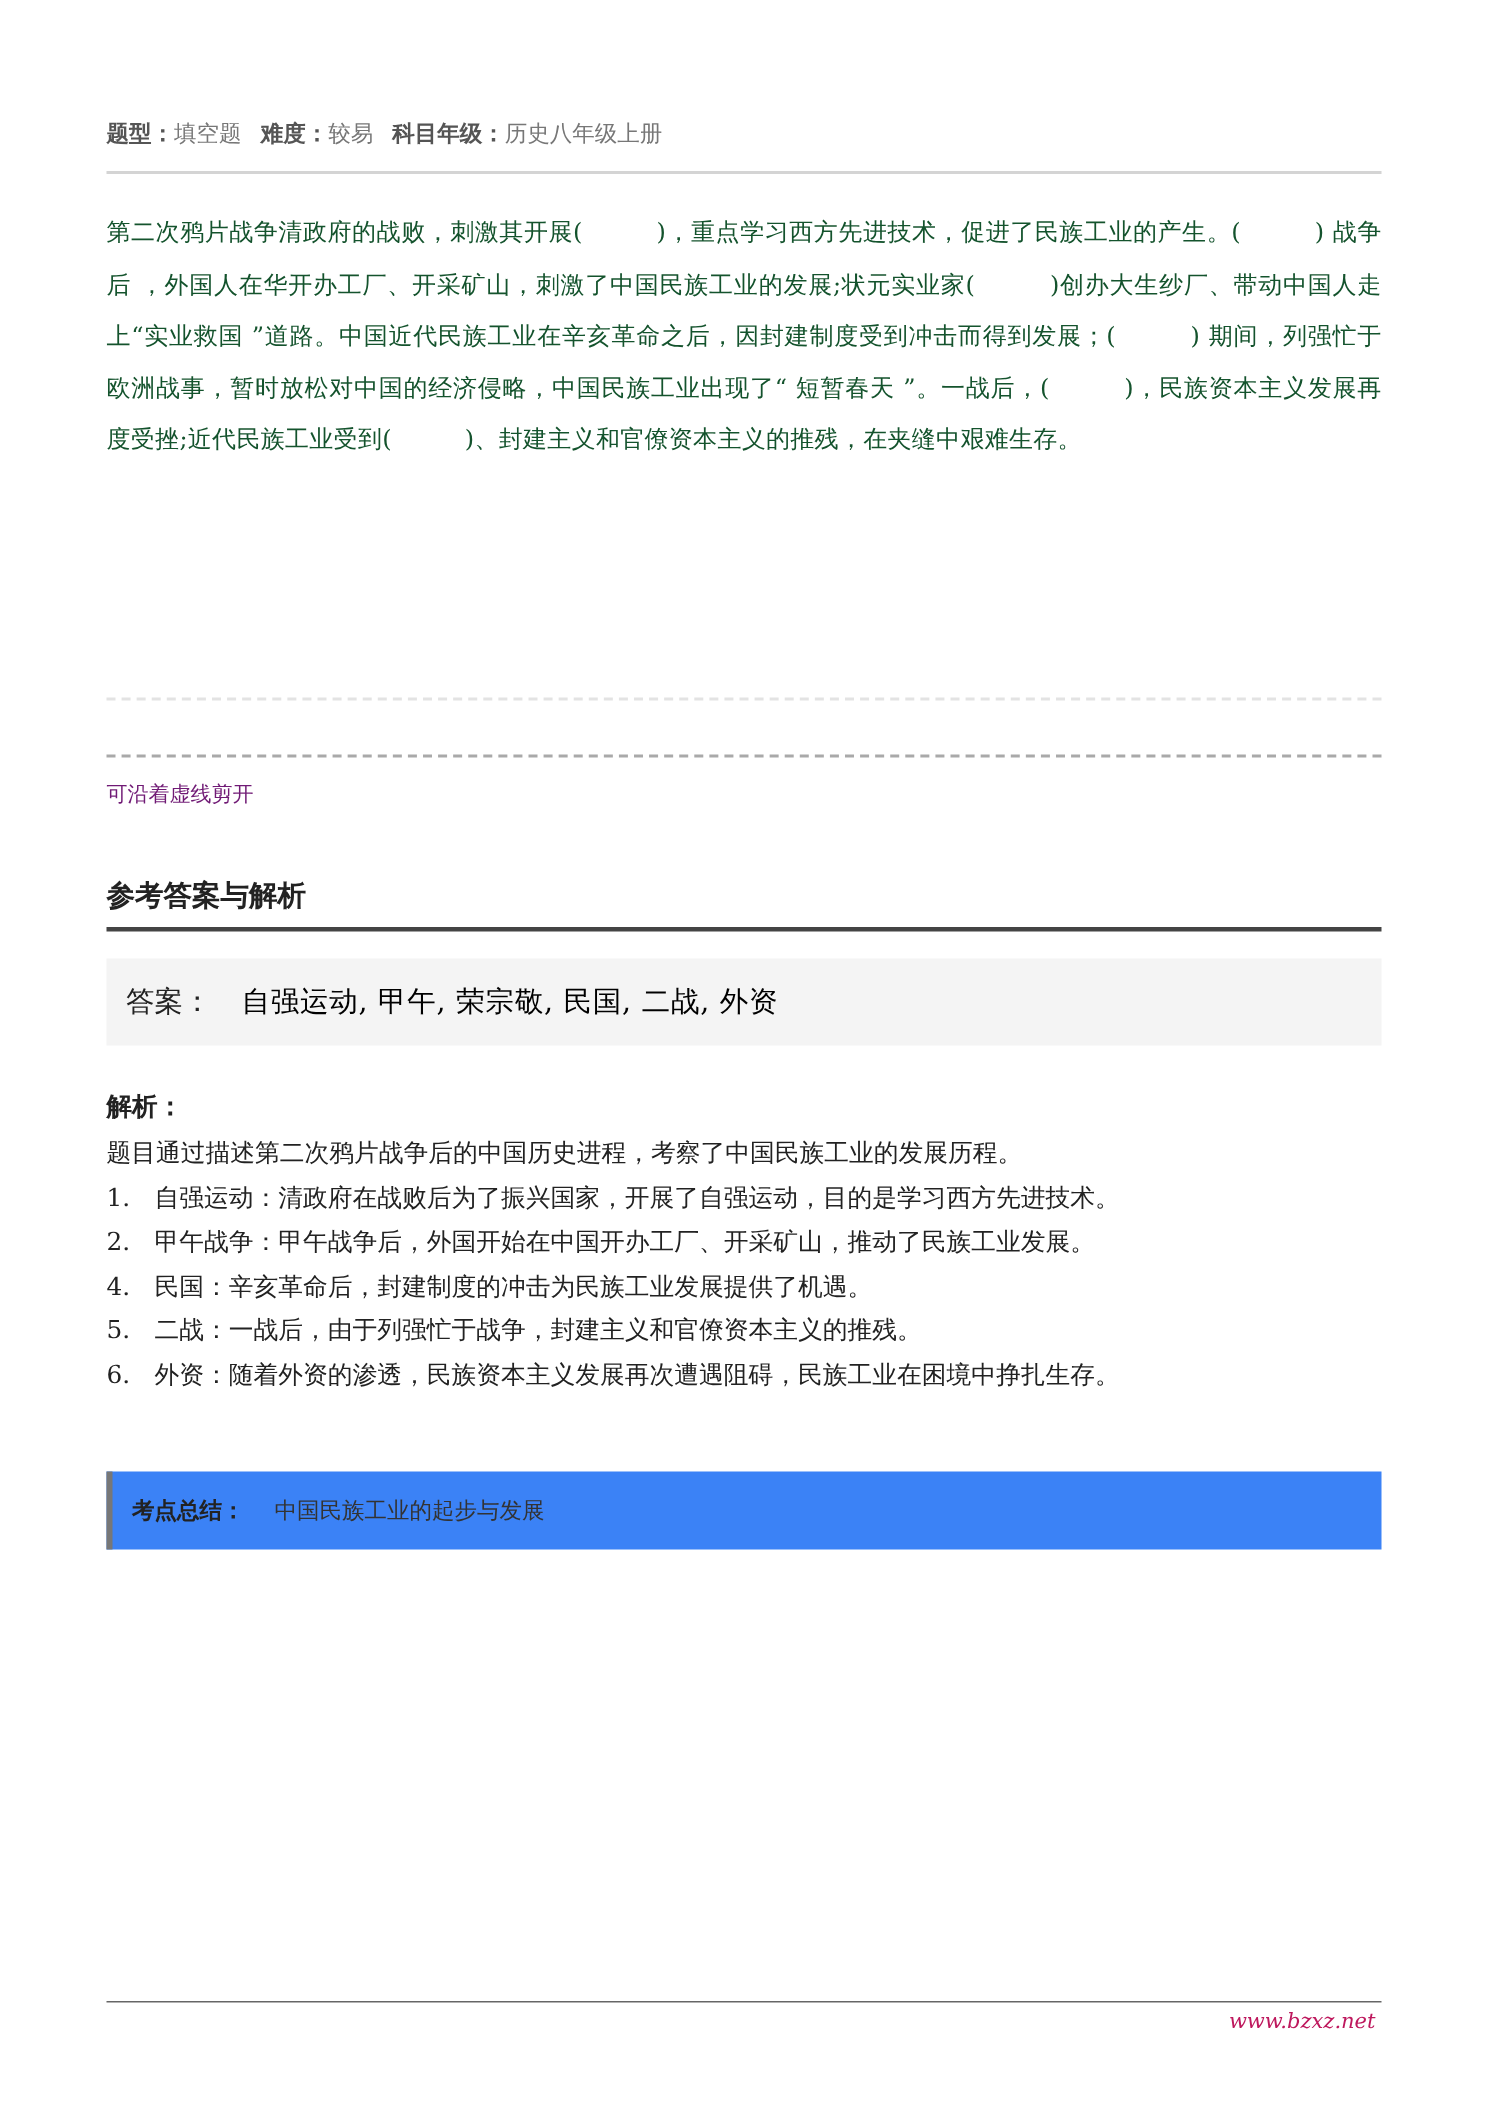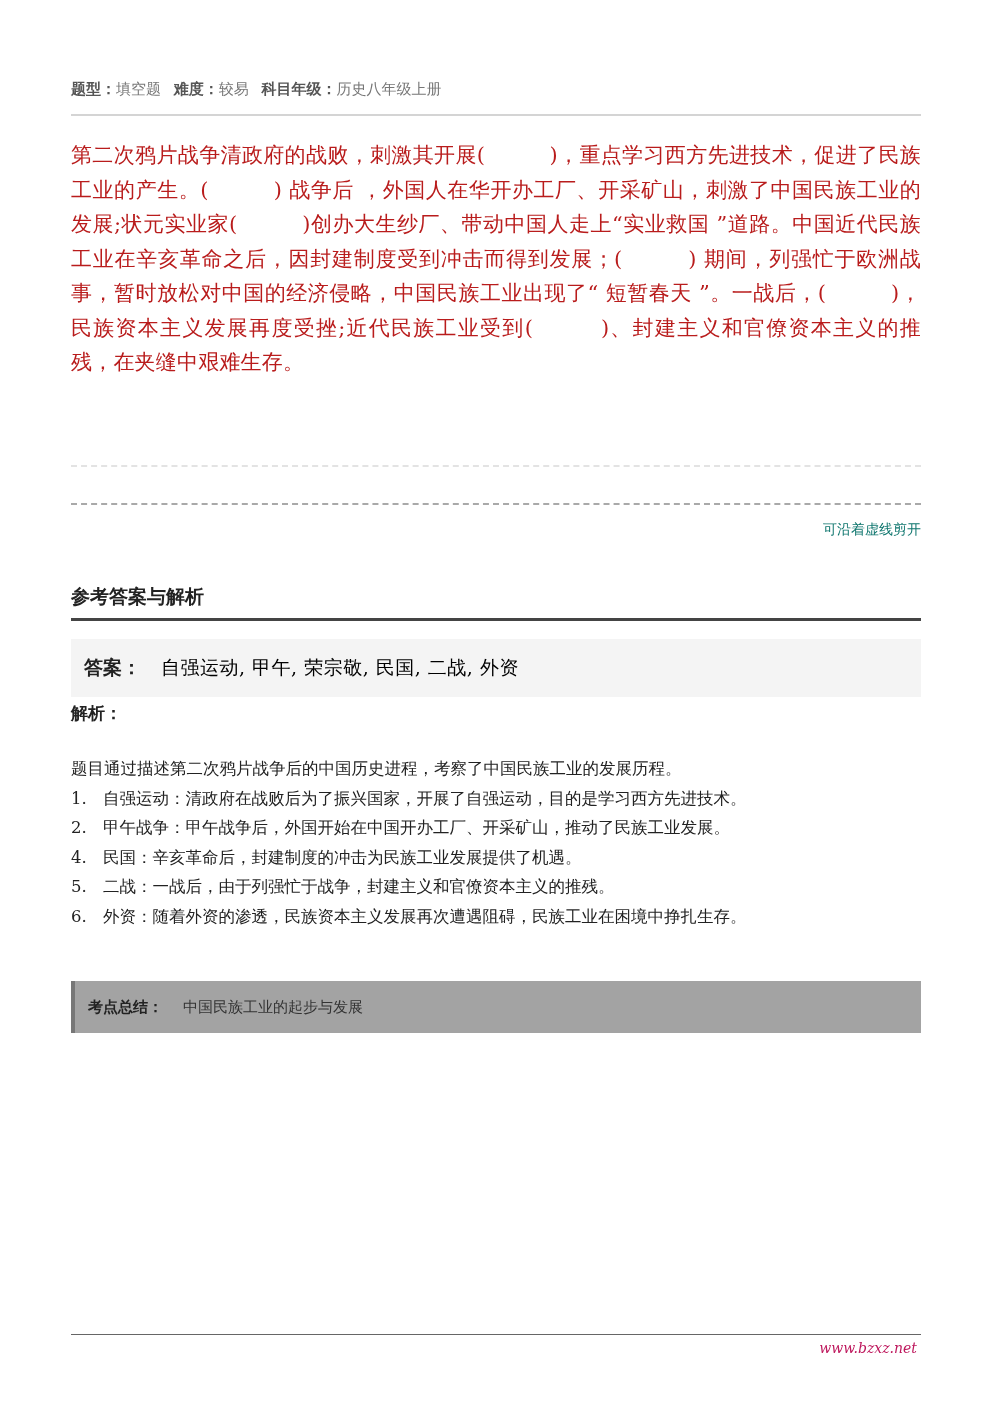--- a/index.html
+++ b/index.html
@@ -19,70 +19,70 @@
       color: #777;
       line-height: 22px;
       white-space: nowrap;
     }
     .meta .k { font-weight: bold; color: #555; }
     .meta .v { color: #777; margin-right: 8px; }
     .meta-rule { top: 114px; height: 2px; background: #d4d4d4; }
 
     .question {
       top: 138px;
-      font-size: 21px;
+      font-size: 16px;
       line-height: 34.5px;
-      color: #b91c1c;
+      color: #14532d;
       text-align: justify;
       letter-spacing: 0.2px;
     }
 
     .dash1 { top: 465px; height: 0; border-top: 2px dashed #e3e3e3; }
     .dash2 { top: 503px; height: 0; border-top: 2px dashed #a9a9a9; }
     .cut-hint {
-      top: 521px; text-align: right;
+      top: 521px; text-align: left;
       font-family: "DejaVu Sans", "Liberation Sans", sans-serif;
-      font-size: 14px; color: #0f766e;
+      font-size: 14px; color: #701a75;
     }
 
     .ans-title {
       top: 584px;
       font-family: "DejaVu Sans", "Liberation Sans", sans-serif;
       font-size: 19px; font-weight: bold; color: #222;
     }
     .ans-rule { top: 618px; height: 3px; background: #444; }
 
     .ans-box {
       top: 639px; height: 58px;
       background: #f4f4f4;
       display: flex; align-items: center;
       padding-left: 13px;
       font-size: 19px;
     }
     .ans-box .lbl {
       font-family: "DejaVu Sans", "Liberation Sans", sans-serif;
-      font-weight: bold; color: #222; margin-right: 20px;
+      font-weight: normal; color: #222; margin-right: 20px;
     }
     .ans-box .val { color: #000000; letter-spacing: 0.5px; }
 
     .analysis-label {
-      top: 702px;
+      top: 726px;
       font-family: "DejaVu Sans", "Liberation Sans", sans-serif;
       font-size: 17px; font-weight: bold; color: #222;
     }
     .analysis {
       top: 754px;
       font-size: 16.5px; line-height: 29.6px; color: #222;
     }
     .analysis .row { white-space: nowrap; }
     .analysis .num { display: inline-block; width: 32px; }
 
     .summary {
       top: 981px; height: 52px;
-      background: #a3a3a3;
+      background: #3b82f6;
       border-left: 4px solid #777;
       display: flex; align-items: center;
       padding-left: 13px;
       font-size: 15px;
     }
     .summary .lbl {
       font-family: "DejaVu Sans", "Liberation Sans", sans-serif;
       font-weight: bold; color: #222; margin-right: 20px;
     }
     .summary .val {

